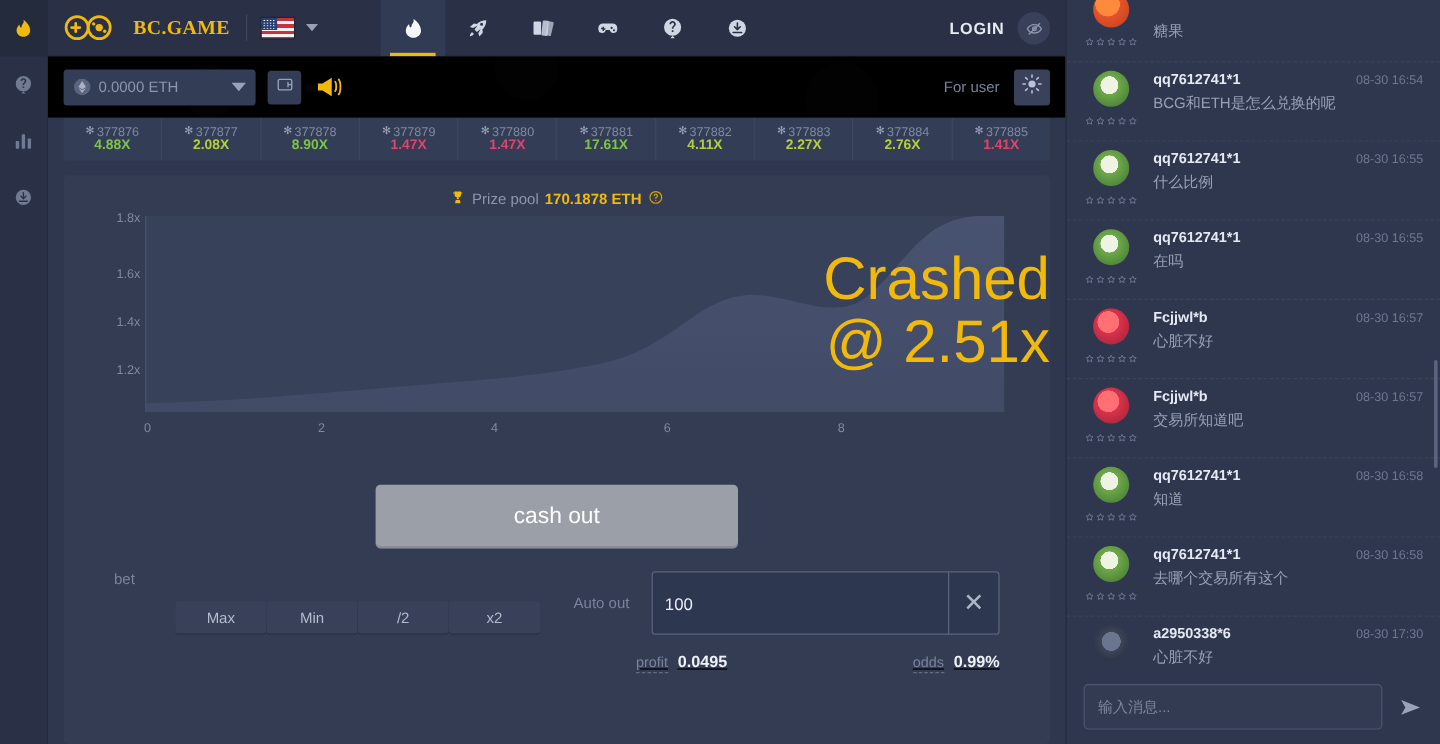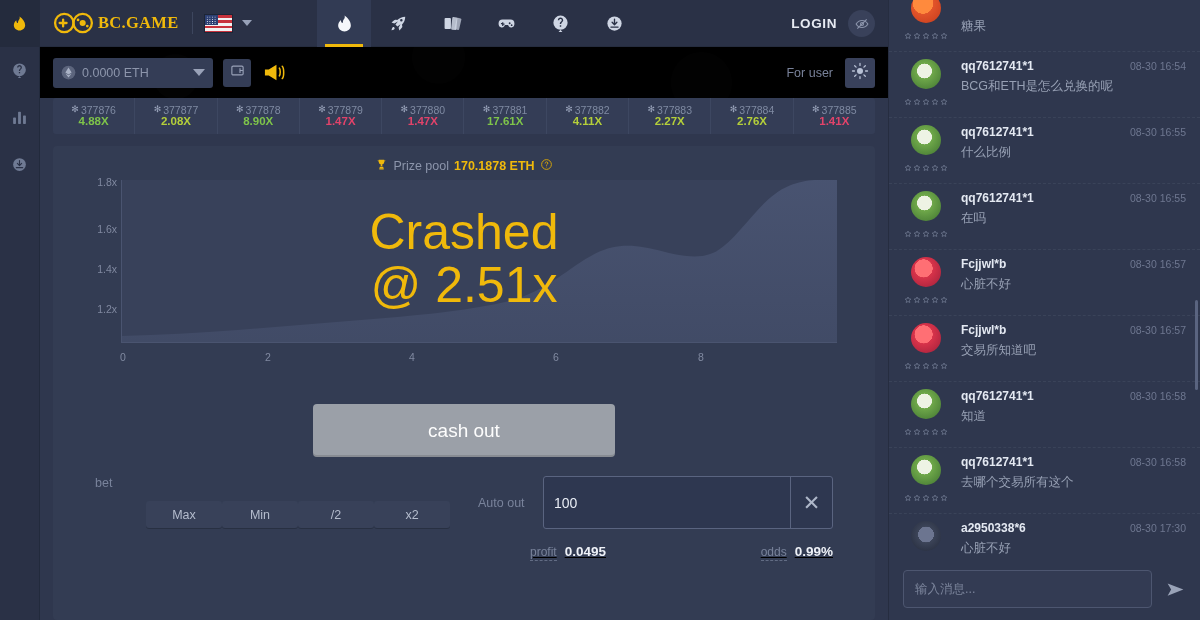--- a/index.html
+++ b/index.html
@@ -32,21 +32,21 @@
              display: flex; flex-direction: column; background: #2f374e; }
 
   
   .header {
     height: 47px; flex: 0 0 47px;
     background: #2a3146;
     display: flex; align-items: center;
     position: relative;
     border-bottom: 1px solid #252c3e;
   }
-  .logo { display: flex; align-items: center; gap: 0; padding-left: 12px; }
+  .logo { display: flex; align-items: center; gap: 13px; padding-left: 12px; }
   .logo-mark { display: flex; }
   .logo-mark svg { width: 46px; height: 22px; }
   .logo-text {
     color: #f0b90b; font-size: 16.5px; font-weight: bold;
     letter-spacing: .3px; font-family: "Liberation Serif", serif;
   }
   .hdr-div { width: 1px; height: 22px; background: #3d465e; margin: 0 11px 0 14px; }
   .flag { width: 29px; height: 19px; position: relative; overflow: hidden;
           border: 1px solid #1d2536; }
   .flag .stripes { position: absolute; inset: 0;
@@ -158,21 +158,21 @@
     background: #38415a; border-left: 1px solid #4a5470; border-bottom: 1px solid #4a5470;
     overflow: hidden; }
   .plot svg { position: absolute; inset: 0; width: 100%; height: 100%; }
   .ytick { position: absolute; left: 0; width: 36px; text-align: right;
     font-size: 10.5px; color: #8089a0; transform: translateY(-50%); }
   .xtick { position: absolute; bottom: 2px; font-size: 10.5px; color: #818a a1;
     color: #818aa1; transform: translateX(-50%); }
 
   .crashed {
     position: absolute; left: 0; right: 0; top: 60px;
-    text-align: center; color: #f0b90b; z-index: 6;
+    text-align: right; color: #f0b90b; z-index: 6;
     font-size: 50px; line-height: 1.06; font-weight: normal;
   }
 
   .cashout {
     position: absolute; left: 50%; transform: translateX(-50%);
     top: 258px; width: 302px; height: 53px;
     background: #9ba0a8; border-radius: 4px;
     display: flex; align-items: center; justify-content: center;
     color: #fdfdfd; font-size: 19px;
     box-shadow: inset 0 -2px 0 rgba(0,0,0,.12);

